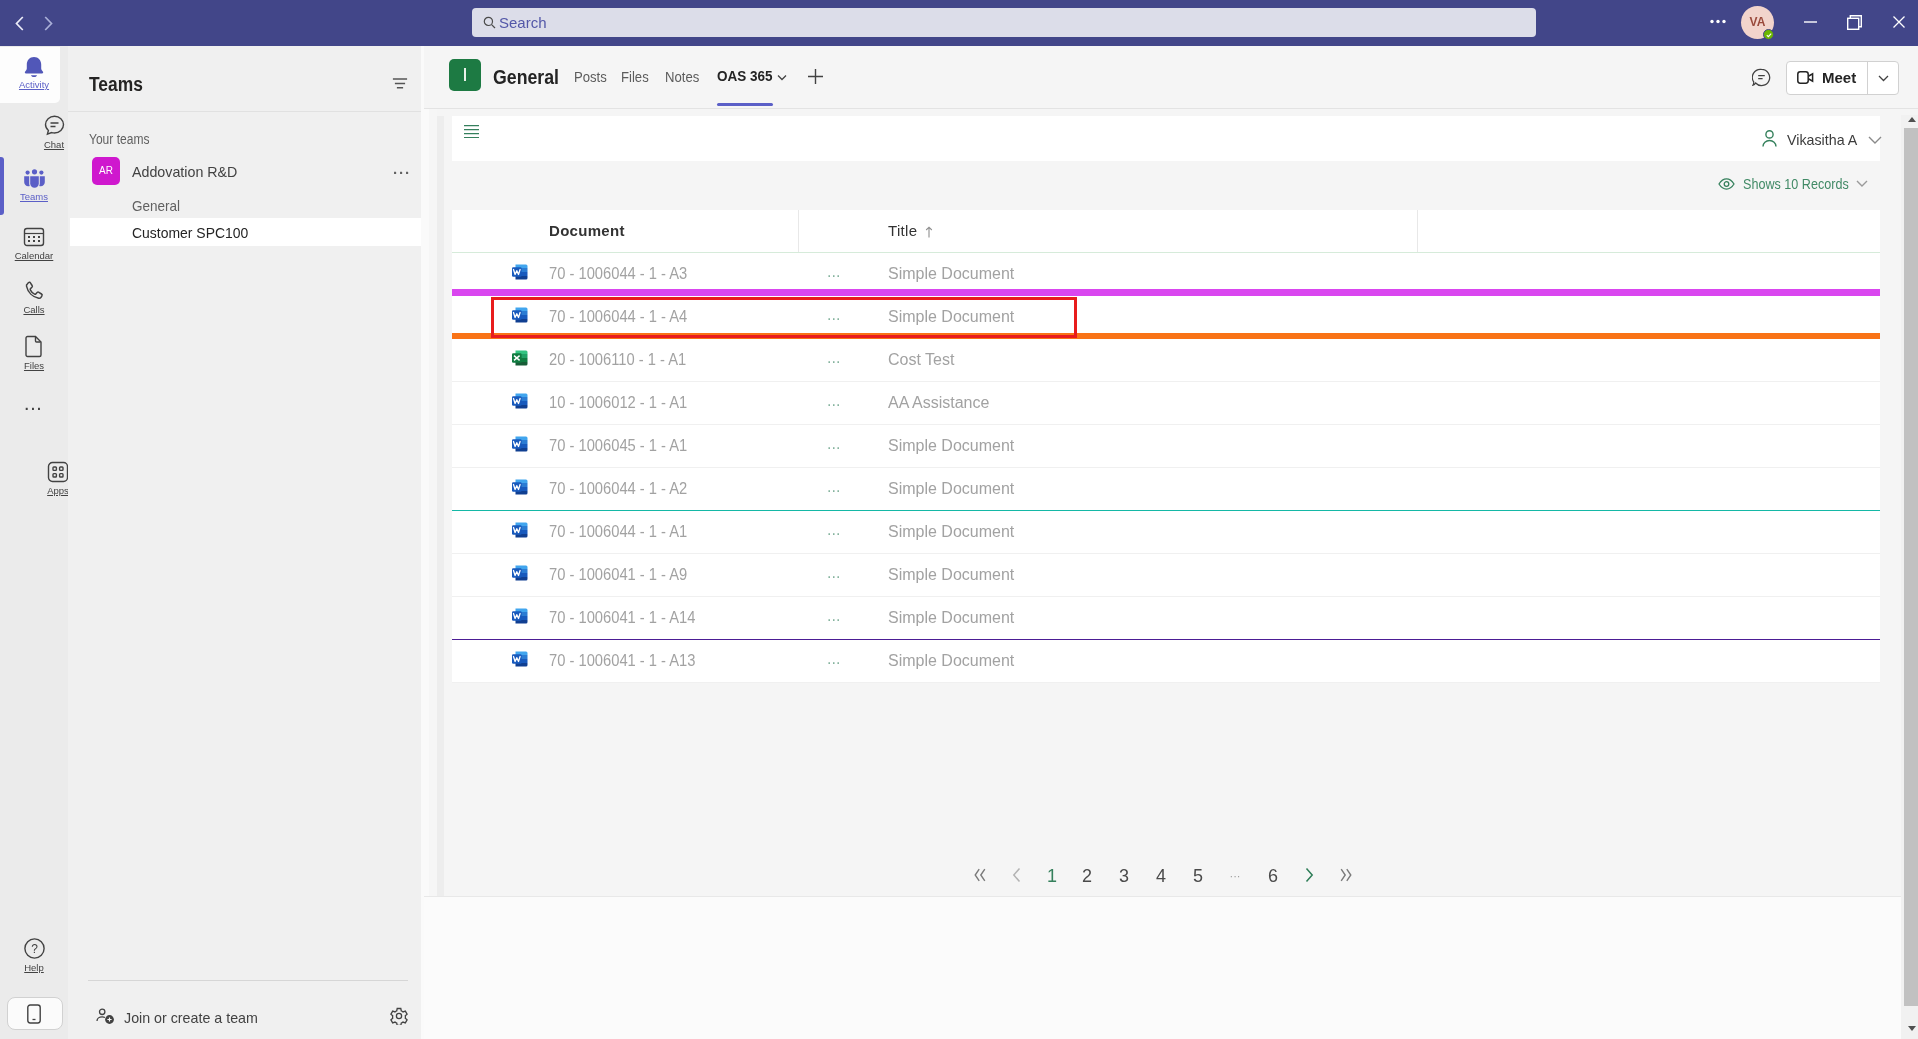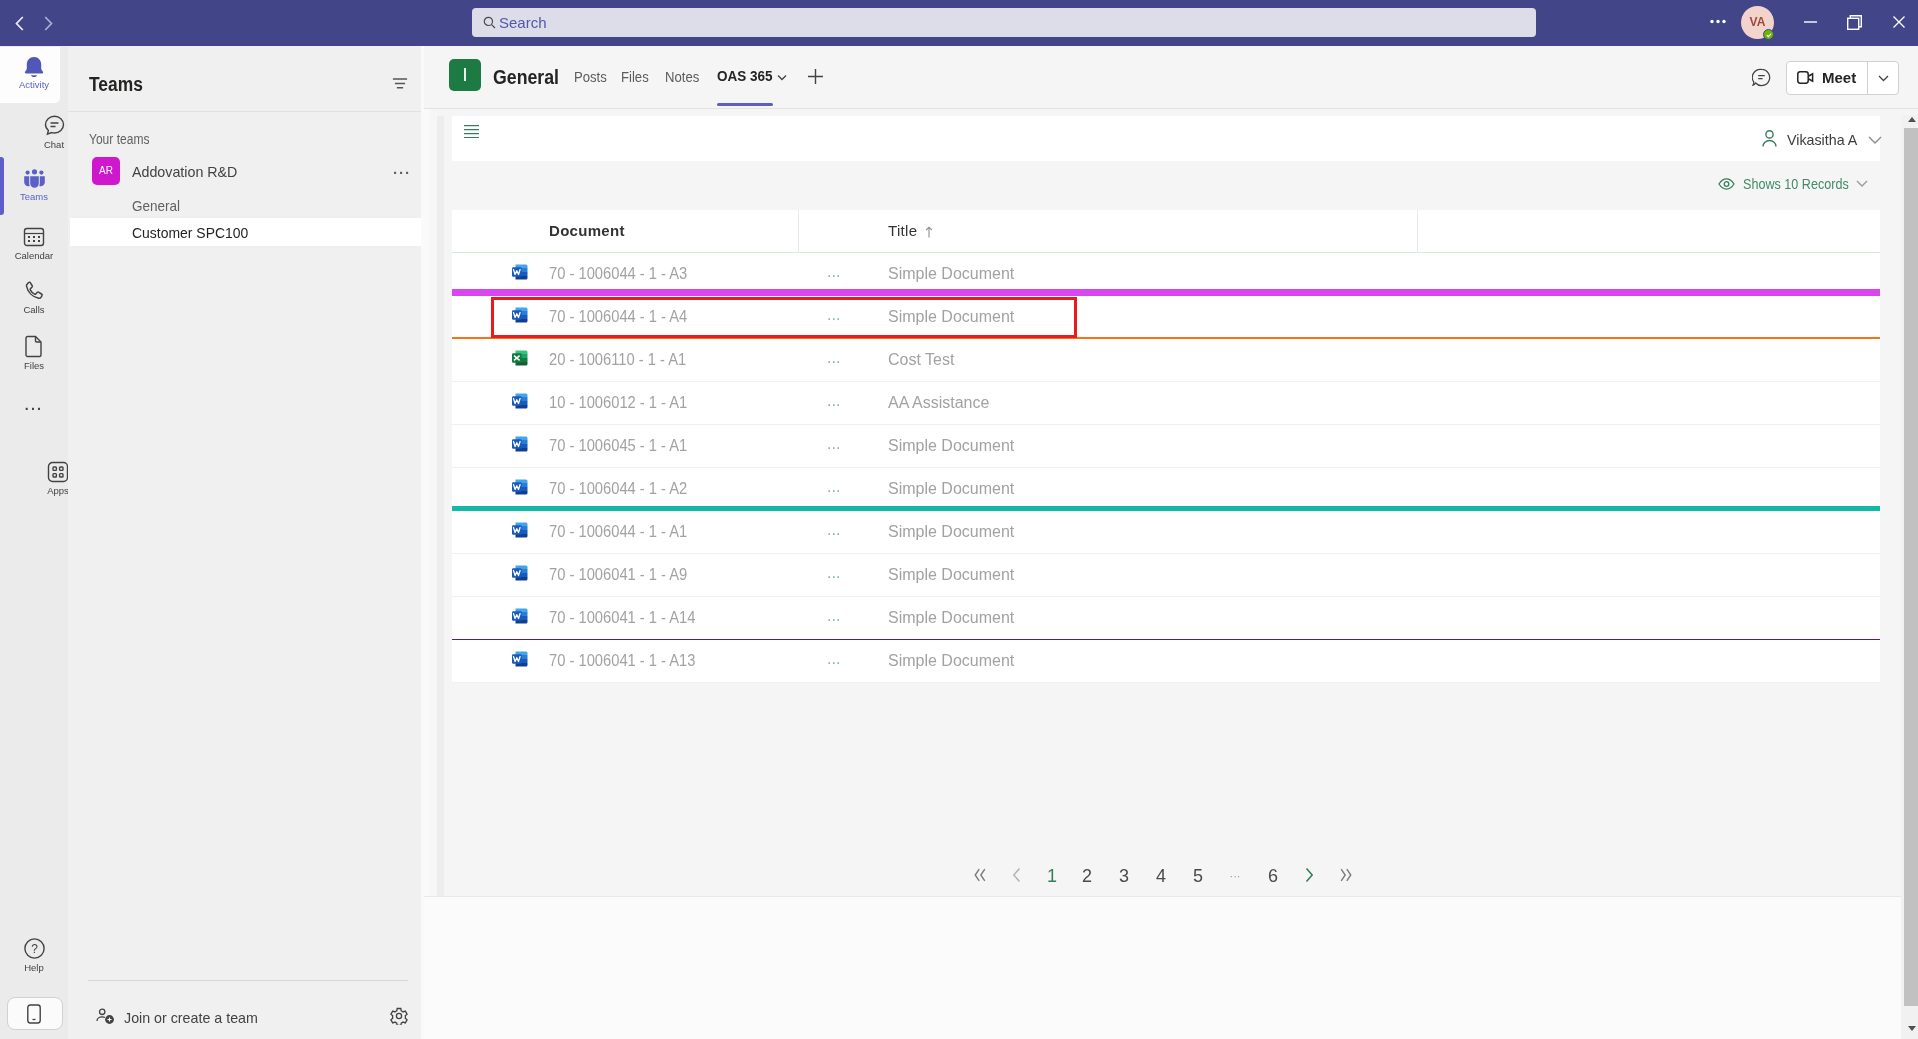--- a/index.html
+++ b/index.html
@@ -6,21 +6,21 @@
 html,body { width:1918px; height:1039px; overflow:hidden; }
 body { font-family:"Liberation Sans", sans-serif; position:relative; background:#f5f5f5; }
 .abs { position:absolute; }
 
 
 #topbar { left:0; top:0; width:1918px; height:46px; background:#424689; }
 #searchbox { left:428px; top:8px; width:1064px; height:29px; background:#dcdde9; border-radius:4px; color:#5357a8; font-size:15px; line-height:29px;margin-left:44px; }
 
 
 #rail { left:0; top:46px; width:68px; height:993px; background:#ebebeb; }
-.railitem { position:absolute; left:0; width:68px; text-align:center; color:#424242; font-size:9.5px; }
+.railitem { position:absolute; left:0; width:68px; text-align:center; color:#424242; font-size:9.5px;text-decoration:underline; }
 .railitem svg { display:block; margin:0 auto 2px; }
 .rail-label { display:block; }
 
 
 #sidebar { left:68px; top:46px; width:353px; height:993px; background:#f0f0f0; }
 
 
 #main { left:424px; top:46px; width:1494px; height:993px; background:#f5f5f5; }
 </style>
 </head>
@@ -258,21 +258,21 @@
           <rect x="3.5" y="8" width="12" height="4" fill="#185abd"></rect>
           <path d="M3.5 12 h12 v2 a1.5 1.5 0 0 1 -1.5 1.5 H3.5z" fill="#103f91"></path>
           <rect x="0" y="3.2" width="9.6" height="9.6" rx="1.2" fill="#185abd"></rect>
           <path d="M1.5 5.5 L3.1 10.5 L4.8 6.7 L6.5 10.5 L8.1 5.5" stroke="#fff" stroke-width="1.3" fill="none" stroke-linejoin="round" stroke-linecap="round"></path>
         </g>
       </svg>
       <span style="position:absolute;left:97px;top:12px;font-size:16px;color:#a2a2a2;transform:scaleX(0.92);transform-origin:left top">70 - 1006044 - 1 - A3</span>
       <span style="position:absolute;left:375px;top:10px;font-size:16px;color:#85b39e">...</span>
       <span style="position:absolute;left:436px;top:12px;font-size:16px;color:#a2a2a2">Simple Document</span>
     </div>
-<div style="position:absolute;left:0;top:43px;width:1428px;height:43px;border-bottom:2px solid #f97316">
+<div style="position:absolute;left:0;top:43px;width:1428px;height:43px;border-bottom:6px solid #f97316">
       <svg width="16" height="16" viewBox="0 0 16 16" style="position:absolute;left:60px;top:11px">
         <g>
           <path d="M3.5 0.5 h10.5 a1.5 1.5 0 0 1 1.5 1.5 v2 h-12z" fill="#41a5ee"></path>
           <rect x="3.5" y="4" width="12" height="4" fill="#2b7cd3"></rect>
           <rect x="3.5" y="8" width="12" height="4" fill="#185abd"></rect>
           <path d="M3.5 12 h12 v2 a1.5 1.5 0 0 1 -1.5 1.5 H3.5z" fill="#103f91"></path>
           <rect x="0" y="3.2" width="9.6" height="9.6" rx="1.2" fill="#185abd"></rect>
           <path d="M1.5 5.5 L3.1 10.5 L4.8 6.7 L6.5 10.5 L8.1 5.5" stroke="#fff" stroke-width="1.3" fill="none" stroke-linejoin="round" stroke-linecap="round"></path>
         </g>
       </svg>
@@ -318,21 +318,21 @@
           <rect x="3.5" y="8" width="12" height="4" fill="#185abd"></rect>
           <path d="M3.5 12 h12 v2 a1.5 1.5 0 0 1 -1.5 1.5 H3.5z" fill="#103f91"></path>
           <rect x="0" y="3.2" width="9.6" height="9.6" rx="1.2" fill="#185abd"></rect>
           <path d="M1.5 5.5 L3.1 10.5 L4.8 6.7 L6.5 10.5 L8.1 5.5" stroke="#fff" stroke-width="1.3" fill="none" stroke-linejoin="round" stroke-linecap="round"></path>
         </g>
       </svg>
       <span style="position:absolute;left:97px;top:12px;font-size:16px;color:#a2a2a2;transform:scaleX(0.92);transform-origin:left top">70 - 1006045 - 1 - A1</span>
       <span style="position:absolute;left:375px;top:10px;font-size:16px;color:#85b39e">...</span>
       <span style="position:absolute;left:436px;top:12px;font-size:16px;color:#a2a2a2">Simple Document</span>
     </div>
-<div style="position:absolute;left:0;top:215px;width:1428px;height:43px;border-bottom:5px solid #14b8a6">
+<div style="position:absolute;left:0;top:215px;width:1428px;height:43px;border-bottom:1px solid #14b8a6">
       <svg width="16" height="16" viewBox="0 0 16 16" style="position:absolute;left:60px;top:11px">
         <g>
           <path d="M3.5 0.5 h10.5 a1.5 1.5 0 0 1 1.5 1.5 v2 h-12z" fill="#41a5ee"></path>
           <rect x="3.5" y="4" width="12" height="4" fill="#2b7cd3"></rect>
           <rect x="3.5" y="8" width="12" height="4" fill="#185abd"></rect>
           <path d="M3.5 12 h12 v2 a1.5 1.5 0 0 1 -1.5 1.5 H3.5z" fill="#103f91"></path>
           <rect x="0" y="3.2" width="9.6" height="9.6" rx="1.2" fill="#185abd"></rect>
           <path d="M1.5 5.5 L3.1 10.5 L4.8 6.7 L6.5 10.5 L8.1 5.5" stroke="#fff" stroke-width="1.3" fill="none" stroke-linejoin="round" stroke-linecap="round"></path>
         </g>
       </svg>

